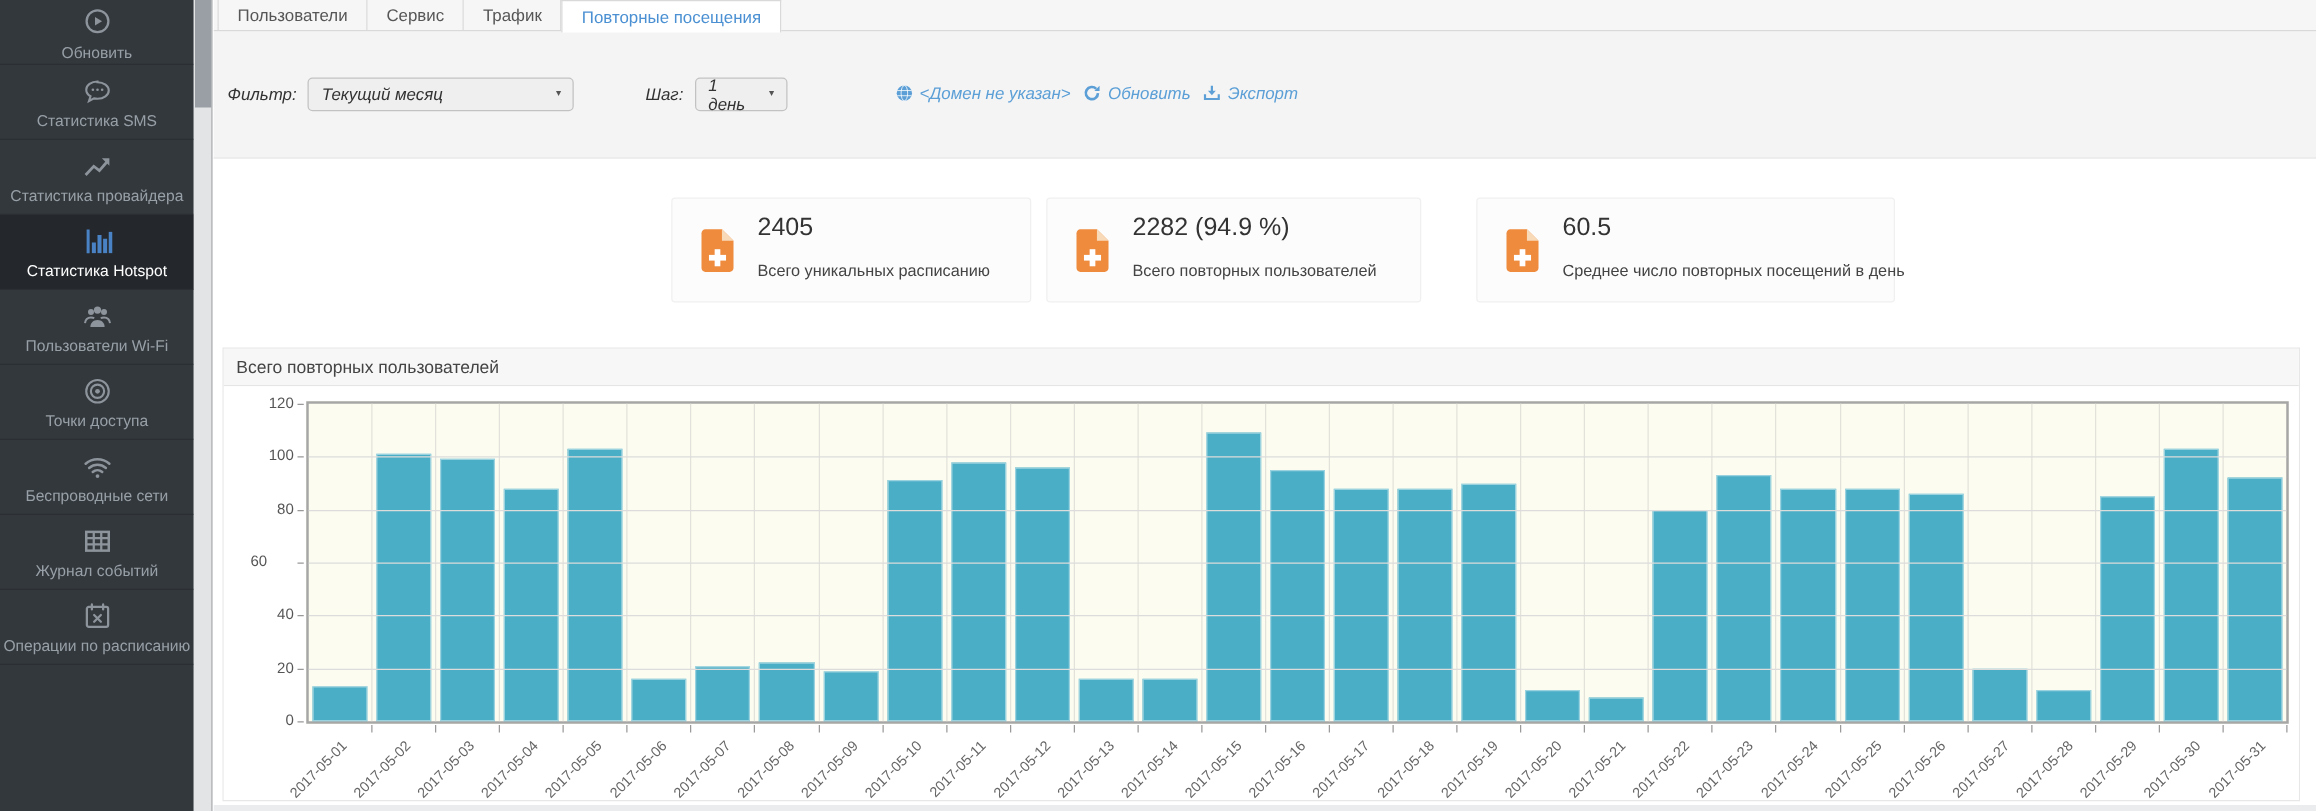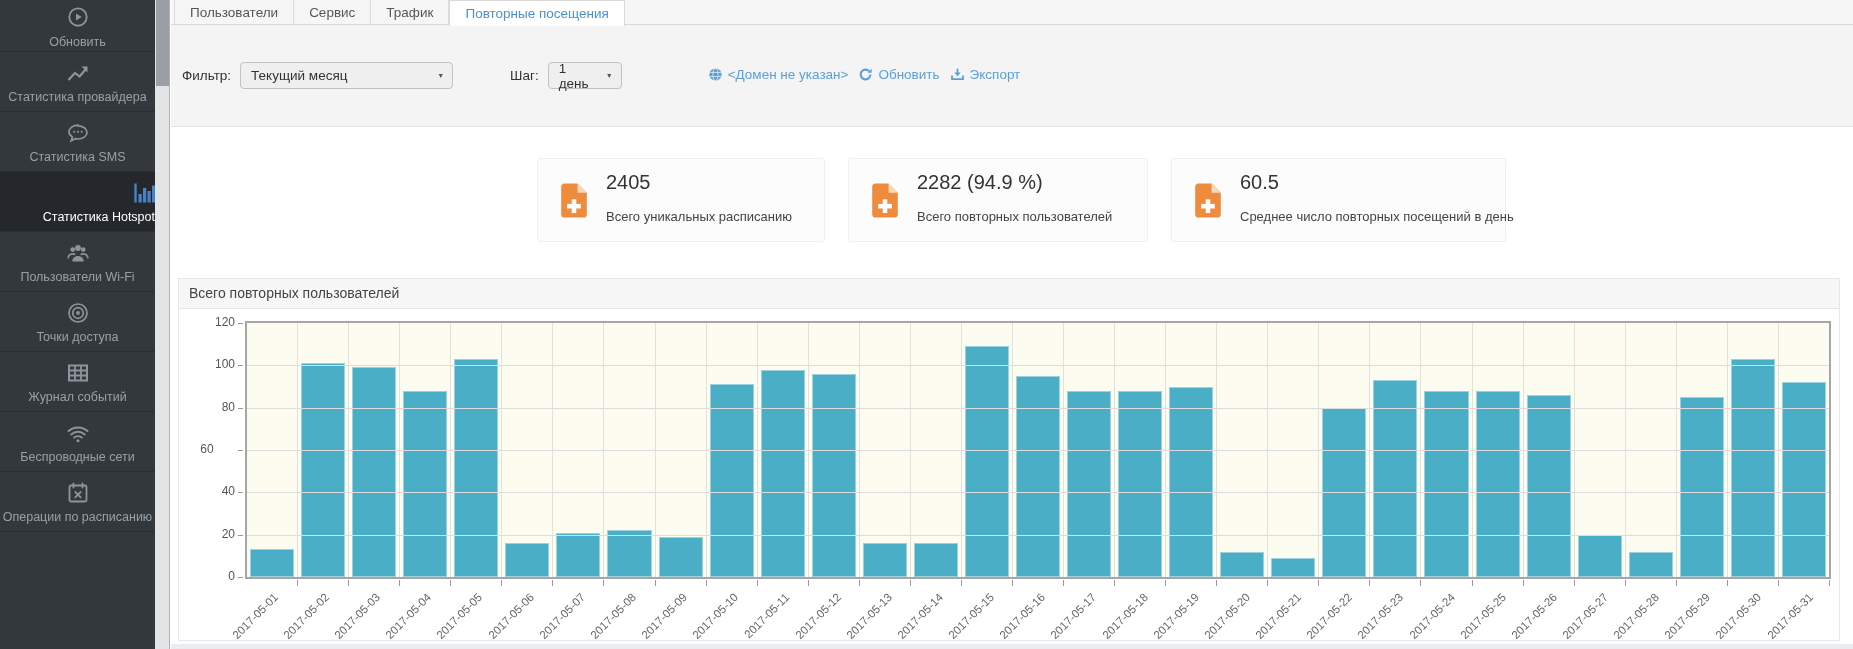--- a/index.html
+++ b/index.html
@@ -16,21 +16,21 @@
   }
   .side-item {
     height:60px; padding-top:9px; text-align:center;
     border-bottom:1px solid #2b2f33; color:#98a0a7; cursor:pointer;
   }
   .side-item:first-child { height:52px; padding-top:6px; }
   .side-icon { display:block; height:27px; color:#8d949b; }
   .side-icon svg { width:24px; height:24px; vertical-align:top; }
   .side-item:first-child .side-icon svg { width:22px; height:22px; }
   .side-label { font-size:12.5px; margin-top:2px; white-space:nowrap; }
-  .side-item.active { background:#24282c; color:#fff;text-align:right; }
+  .side-item.active { background:#24282c; color:#fff; }
   .side-item.active .side-icon { color:#4a82c6; }
 
   .sidebar-scroll {
     position:absolute; left:155px; top:0; width:15px; height:649px;
     background:#e2e4e5; border-right:1px solid #aeb0b1;
   }
   .sidebar-scroll .thumb {
     position:absolute; top:0; left:1px; width:13px; height:86px; background:#999fa4;
   }
 
@@ -46,48 +46,48 @@
     border-right:1px solid #dcdcdc; cursor:pointer; white-space:nowrap;
   }
   .tab:first-child { border-left:1px solid #dcdcdc; }
   .tab.active {
     background:#fff; color:#4a90d2; height:26px; margin-bottom:-1px;
     border:1px solid #d9d9d9; border-bottom:none; position:relative; z-index:4;
   }
 
   .filterbar {
     height:102px; background:#f4f4f5; border-bottom:1px solid #e3e3e4;
-    display:flex; align-items:center; padding-left:11px; 
+    display:flex; align-items:center; padding-left:11px; font-style:italic;
   }
   .flabel { font-size:13.5px; color:#333; margin-right:9px; white-space:nowrap; }
   .select {
     height:27px; border:1px solid #c2c2c2; border-radius:4px; background:#efefef;
     display:flex; align-items:center; justify-content:space-between;
     padding:0 8px 0 10px; font-size:13.5px; color:#333; cursor:pointer;
   }
   .select .caret { font-size:7px; color:#555; margin-left:8px; }
   .select-filter { width:213px; margin-right:57px; }
   .select-step { width:74px; margin-right:86px; }
   .linkgroup {
     display:flex; align-items:flex-start; gap:5px; margin-right:10px;
     color:#5b9fd6; font-size:13.5px; cursor:pointer; white-space:nowrap;
   }
   .linkgroup svg { width:15px; height:15px; }
 
   .content { position:relative; height:522px; background:#fff; }
 
   
-  .cards { display:flex; gap:23px; padding-top:31px; margin-left:366px; }
+  .cards { display:flex; gap:12px; padding-top:31px; margin-left:366px; }
   .card {
     height:84px; background:#fcfcfc; border:1px solid #f0f0f0; border-radius:3px;
     padding:12px 18px 10px 20px; display:flex;
   }
   .card:nth-child(1) { width:288px; }
   .card:nth-child(2) { width:300px; }
-  .card:nth-child(3) { width:335px; }
+  .card:nth-child(3) { width:335px;margin-left:32px; }
   .card-icon { width:32px; margin-top:11px; margin-right:16px; flex:none; }
   .card-icon svg { width:32px; height:37px; }
   .card-value { font-size:20px; color:#333; }
   .card-label { font-size:13px; color:#444; margin-top:15px; white-space:nowrap; }
 
   
   .chart-panel {
     position:absolute; left:7px; top:151px; width:1662px; height:363px;
     border:1px solid #e7e7e7; background:#fff;
   }
@@ -133,33 +133,33 @@
 <nav class="sidebar" id="sidebar">
     <div class="side-item">
       <span class="side-icon"><svg viewBox="0 0 24 24">
           <circle cx="12" cy="12" r="9.5" fill="none" stroke="currentColor" stroke-width="2"></circle>
           <path d="M9.8 8.2l6.2 3.8-6.2 3.8z" fill="currentColor"></path>
         </svg></span>
       <div class="side-label">Обновить</div>
     </div>
     <div class="side-item">
       <span class="side-icon"><svg viewBox="0 0 24 24">
-          <path d="M2.5 19l6.5-7 4.5 3.5L20 8" fill="none" stroke="currentColor" stroke-width="2.2"></path>
-          <path d="M15.5 5.5h6v6z" fill="currentColor"></path>
-        </svg></span>
-      <div class="side-label">Статистика провайдера</div>
-    </div>
-    <div class="side-item">
-      <span class="side-icon"><svg viewBox="0 0 24 24">
           <path d="M12 4.2c-5 0-9 2.9-9 6.6 0 2.1 1.3 4 3.4 5.2L5.2 19.8l4-2.1c.9.2 1.8.3 2.8.3 5 0 9-2.9 9-6.6s-4-6.6-9-6.6z" fill="none" stroke="currentColor" stroke-width="1.7"></path>
           <circle cx="8.3" cy="10.8" r="1.05" fill="currentColor"></circle>
           <circle cx="12" cy="10.8" r="1.05" fill="currentColor"></circle>
           <circle cx="15.7" cy="10.8" r="1.05" fill="currentColor"></circle>
         </svg></span>
       <div class="side-label">Статистика SMS</div>
+    </div>
+    <div class="side-item">
+      <span class="side-icon"><svg viewBox="0 0 24 24">
+          <path d="M2.5 19l6.5-7 4.5 3.5L20 8" fill="none" stroke="currentColor" stroke-width="2.2"></path>
+          <path d="M15.5 5.5h6v6z" fill="currentColor"></path>
+        </svg></span>
+      <div class="side-label">Статистика провайдера</div>
     </div>
     <div class="side-item active">
       <span class="side-icon"><svg viewBox="0 0 24 24">
           <path d="M4.5 2.5v19" stroke="currentColor" stroke-width="2.4" fill="none"></path>
           <rect x="7.5" y="13" width="3.2" height="8.5" fill="currentColor"></rect>
           <rect x="12" y="7" width="3.2" height="14.5" fill="currentColor"></rect>
           <rect x="16.5" y="10" width="3.2" height="11.5" fill="currentColor"></rect>
           <rect x="21" y="4.5" width="3" height="17" fill="currentColor"></rect>
         </svg></span>
       <div class="side-label">Статистика Hotspot</div>
@@ -177,33 +177,33 @@
     <div class="side-item">
       <span class="side-icon"><svg viewBox="0 0 24 24">
           <circle cx="12" cy="12" r="9" fill="none" stroke="currentColor" stroke-width="1.7"></circle>
           <circle cx="12" cy="12" r="5.3" fill="none" stroke="currentColor" stroke-width="1.7"></circle>
           <circle cx="12" cy="12" r="1.9" fill="currentColor"></circle>
         </svg></span>
       <div class="side-label">Точки доступа</div>
     </div>
     <div class="side-item">
       <span class="side-icon"><svg viewBox="0 0 24 24">
-          <rect x="3" y="4.5" width="18" height="15" fill="none" stroke="currentColor" stroke-width="2"></rect>
-          <path d="M3 9.5h18M3 14.5h18M9 4.5v15M15 4.5v15" stroke="currentColor" stroke-width="1.8" fill="none"></path>
-        </svg></span>
-      <div class="side-label">Журнал событий</div>
-    </div>
-    <div class="side-item">
-      <span class="side-icon"><svg viewBox="0 0 24 24">
           <path d="M2.5 10C8 5.2 16 5.2 21.5 10" fill="none" stroke="currentColor" stroke-width="2" stroke-linecap="round"></path>
           <path d="M5.3 13.4c4-3.4 9.4-3.4 13.4 0" fill="none" stroke="currentColor" stroke-width="2" stroke-linecap="round"></path>
           <path d="M8.2 16.6c2.2-1.9 5.4-1.9 7.6 0" fill="none" stroke="currentColor" stroke-width="2" stroke-linecap="round"></path>
           <circle cx="12" cy="19.8" r="1.5" fill="currentColor"></circle>
         </svg></span>
       <div class="side-label">Беспроводные сети</div>
+    </div>
+    <div class="side-item">
+      <span class="side-icon"><svg viewBox="0 0 24 24">
+          <rect x="3" y="4.5" width="18" height="15" fill="none" stroke="currentColor" stroke-width="2"></rect>
+          <path d="M3 9.5h18M3 14.5h18M9 4.5v15M15 4.5v15" stroke="currentColor" stroke-width="1.8" fill="none"></path>
+        </svg></span>
+      <div class="side-label">Журнал событий</div>
     </div>
     <div class="side-item">
       <span class="side-icon"><svg viewBox="0 0 24 24">
           <rect x="3.5" y="4.5" width="17" height="16" rx="1.5" fill="none" stroke="currentColor" stroke-width="1.8"></rect>
           <path d="M7.5 2.5v4M16.5 2.5v4" stroke="currentColor" stroke-width="1.8" stroke-linecap="round" fill="none"></path>
           <path d="M9.3 11l5.4 5.4M14.7 11l-5.4 5.4" stroke="currentColor" stroke-width="1.8" stroke-linecap="round" fill="none"></path>
         </svg></span>
       <div class="side-label">Операции по расписанию</div>
     </div>
   </nav>

